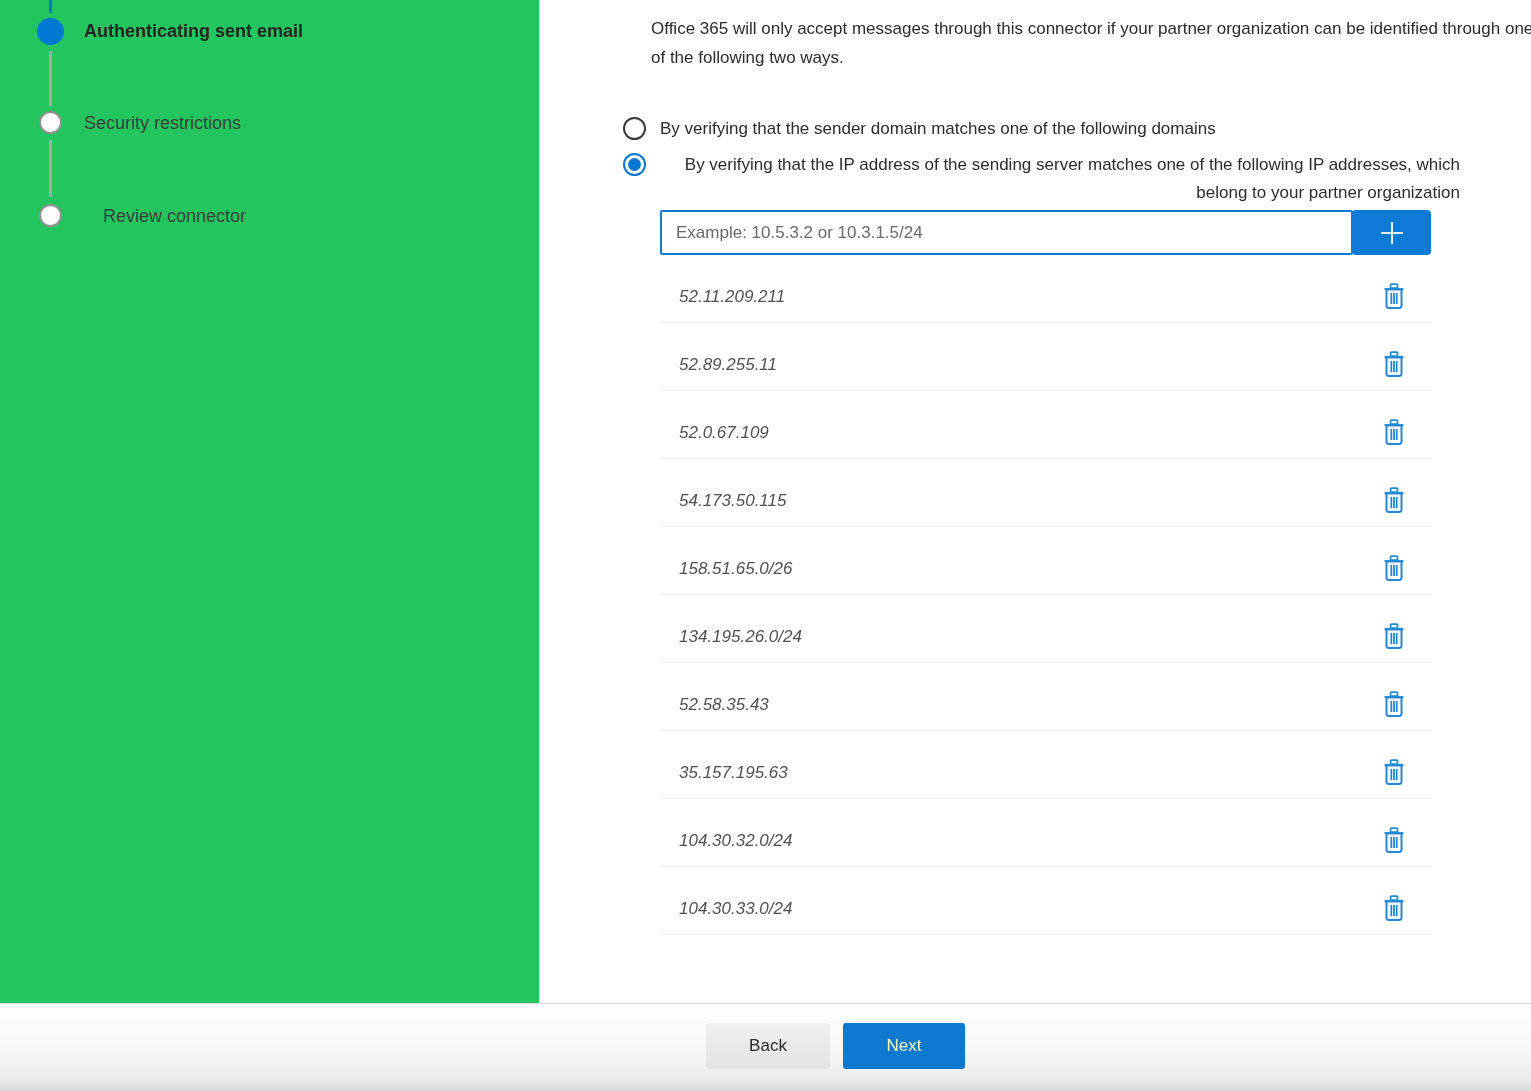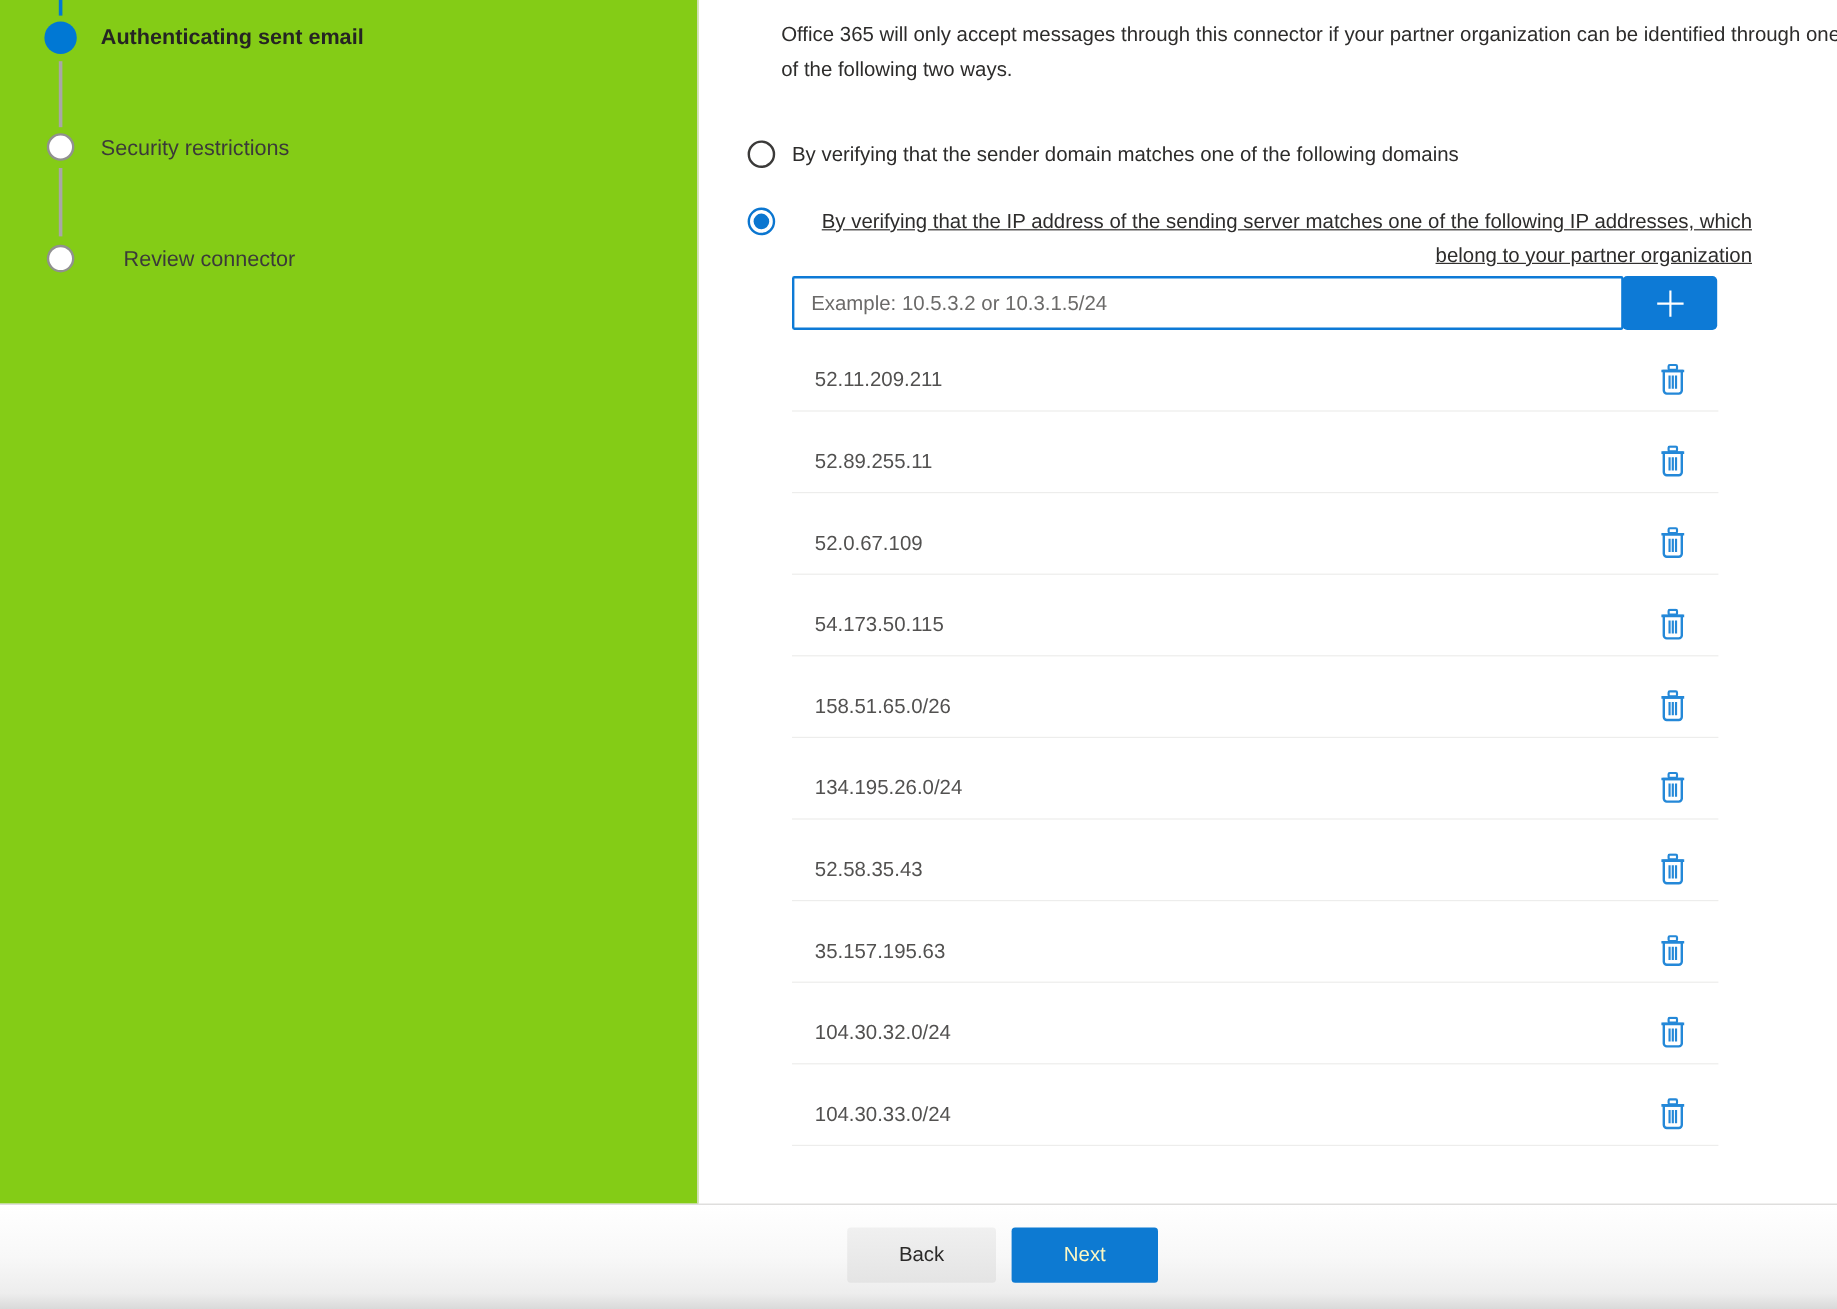--- a/index.html
+++ b/index.html
@@ -8,24 +8,24 @@
     background:#ffffff;
     font-family:"Liberation Sans", sans-serif;
     color:#323130;
     position:relative;
     overflow:hidden;
   }
 
   
   .sidebar {
     position:absolute; left:0; top:0;
-    width:582px; height:1003px;
+    width:540px; height:1003px;
     border-right:1px solid #e2e1e0;
     box-sizing:border-box;
-    background:#84cc16;
+    background:#22c55e;
   }
   .pre-line   { position:absolute; left:49px; top:0;  width:3px;  height:13px; background:#0078d4; }
   .conn       { position:absolute; left:49px; width:3px; background:#a9a7a5; }
   .conn-1     { top:51px;  height:55px; }
   .conn-2     { top:140px; height:57px; }
   .dot-filled {
     position:absolute; left:37px; top:18px;
     width:27px; height:27px; border-radius:50%;
     background:#0078d4;
   }
@@ -49,21 +49,21 @@
     overflow:hidden;
   }
   .intro {
     margin:14px 0 0 105px;
     width:900px;
     font-size:17px; line-height:29px;
     color:#2d2c2b;
   }
   .option { display:flex; align-items:flex-start; margin-left:77px; }
   .option-1 { margin-top:43px; }
-  .option-2 { margin-top:28px;text-decoration:underline; }
+  .option-2 { margin-top:8px; }
   .radio {
     flex:none; margin-top:2px;
     width:23px; height:23px; border-radius:50%;
     border:2px solid #3b3a39; background:#fff;
     box-sizing:border-box; position:relative;
     cursor:pointer;
   }
   .radio.selected { border-color:#0b76d0; }
   .radio.selected::after {
     content:""; position:absolute; inset:3px;
@@ -88,20 +88,21 @@
     display:flex; align-items:center; justify-content:center;
     cursor:pointer; padding:0;
   }
 
   .ip-list { margin-left:114px; width:772px; }
   .ip-row {
     height:68px; box-sizing:border-box;
     display:flex; align-items:center; justify-content:space-between;
     padding:16px 26px 0 19px;
     border-bottom:1px solid #ededec;
+    font-style:italic;
   }
   .ip-text { font-size:17px; color:#525150; }
   .trash-btn {
     background:none; border:none; padding:0; margin:0;
     width:24px; height:27px; cursor:pointer;
     display:flex; align-items:center; justify-content:center;
   }
 
   
   .footer {

